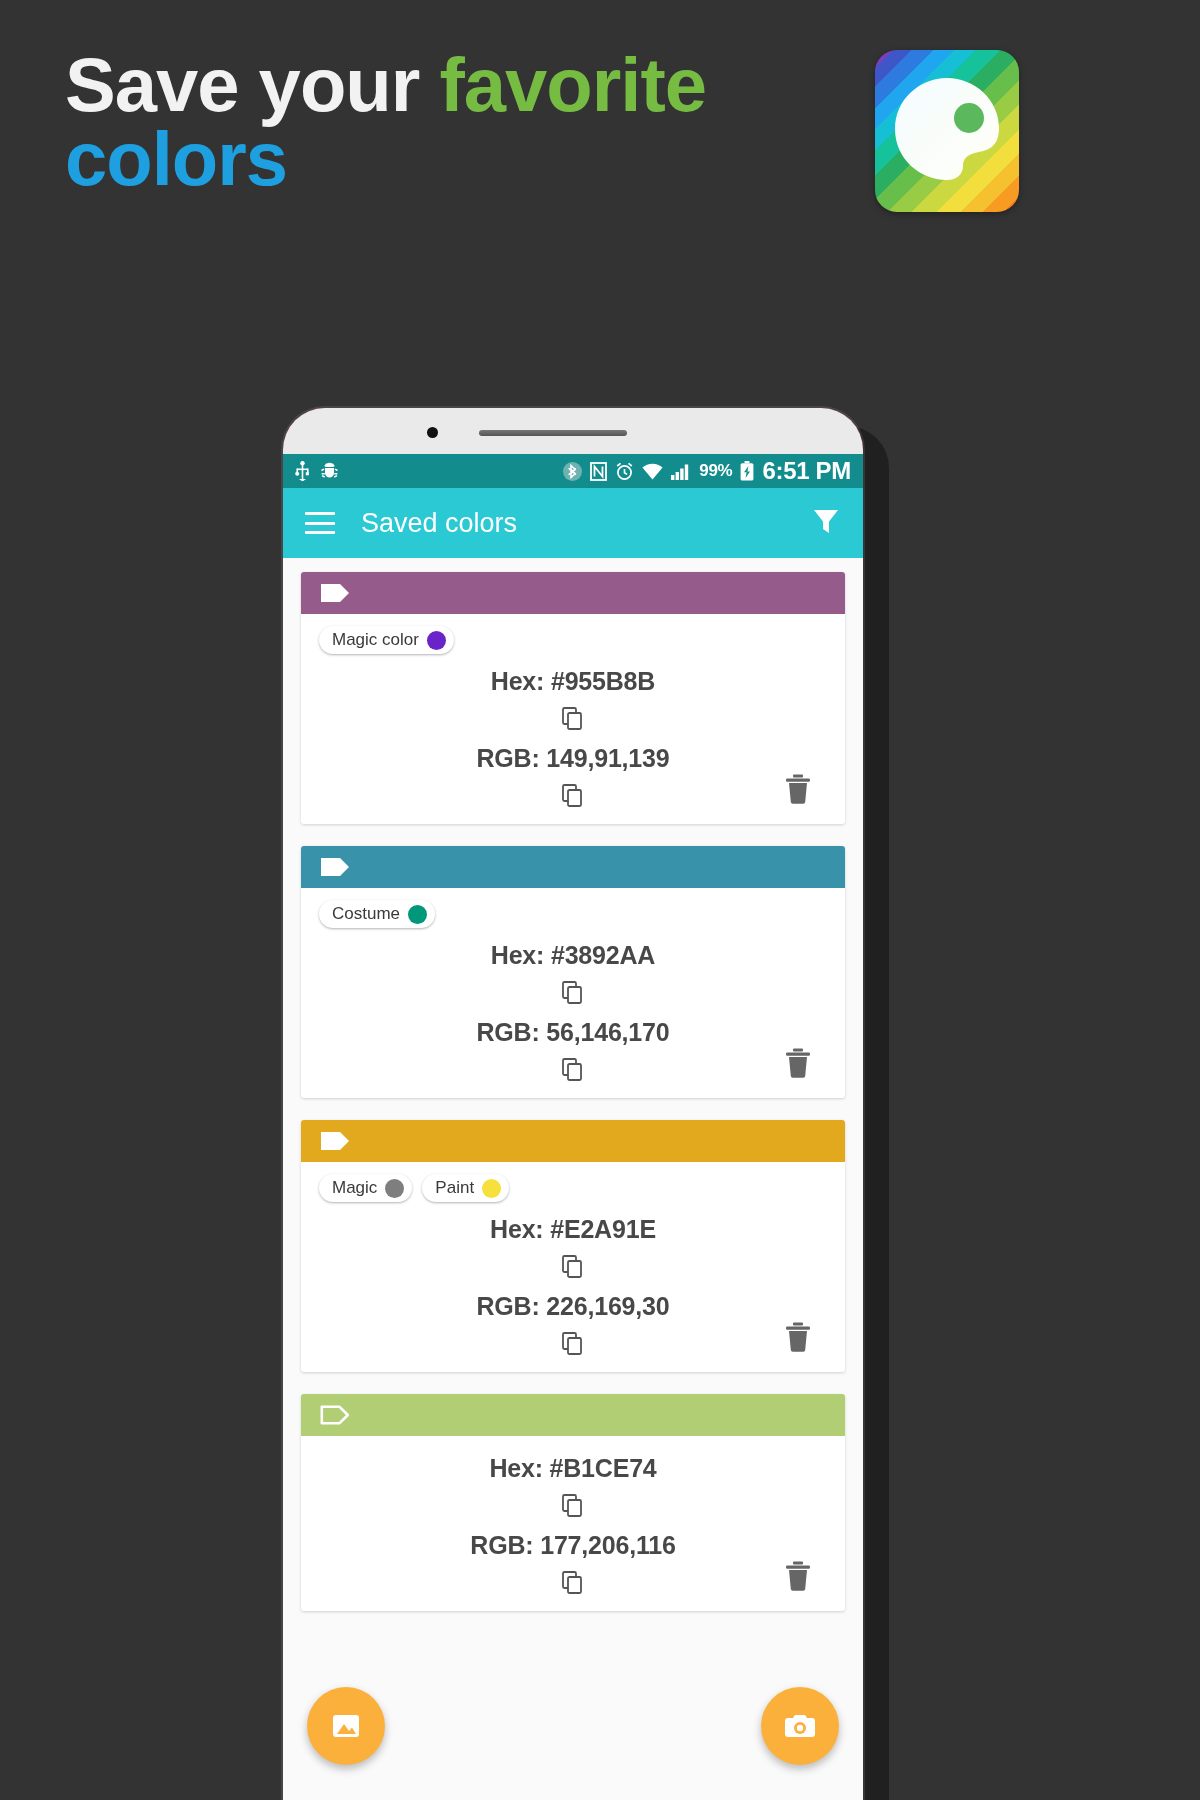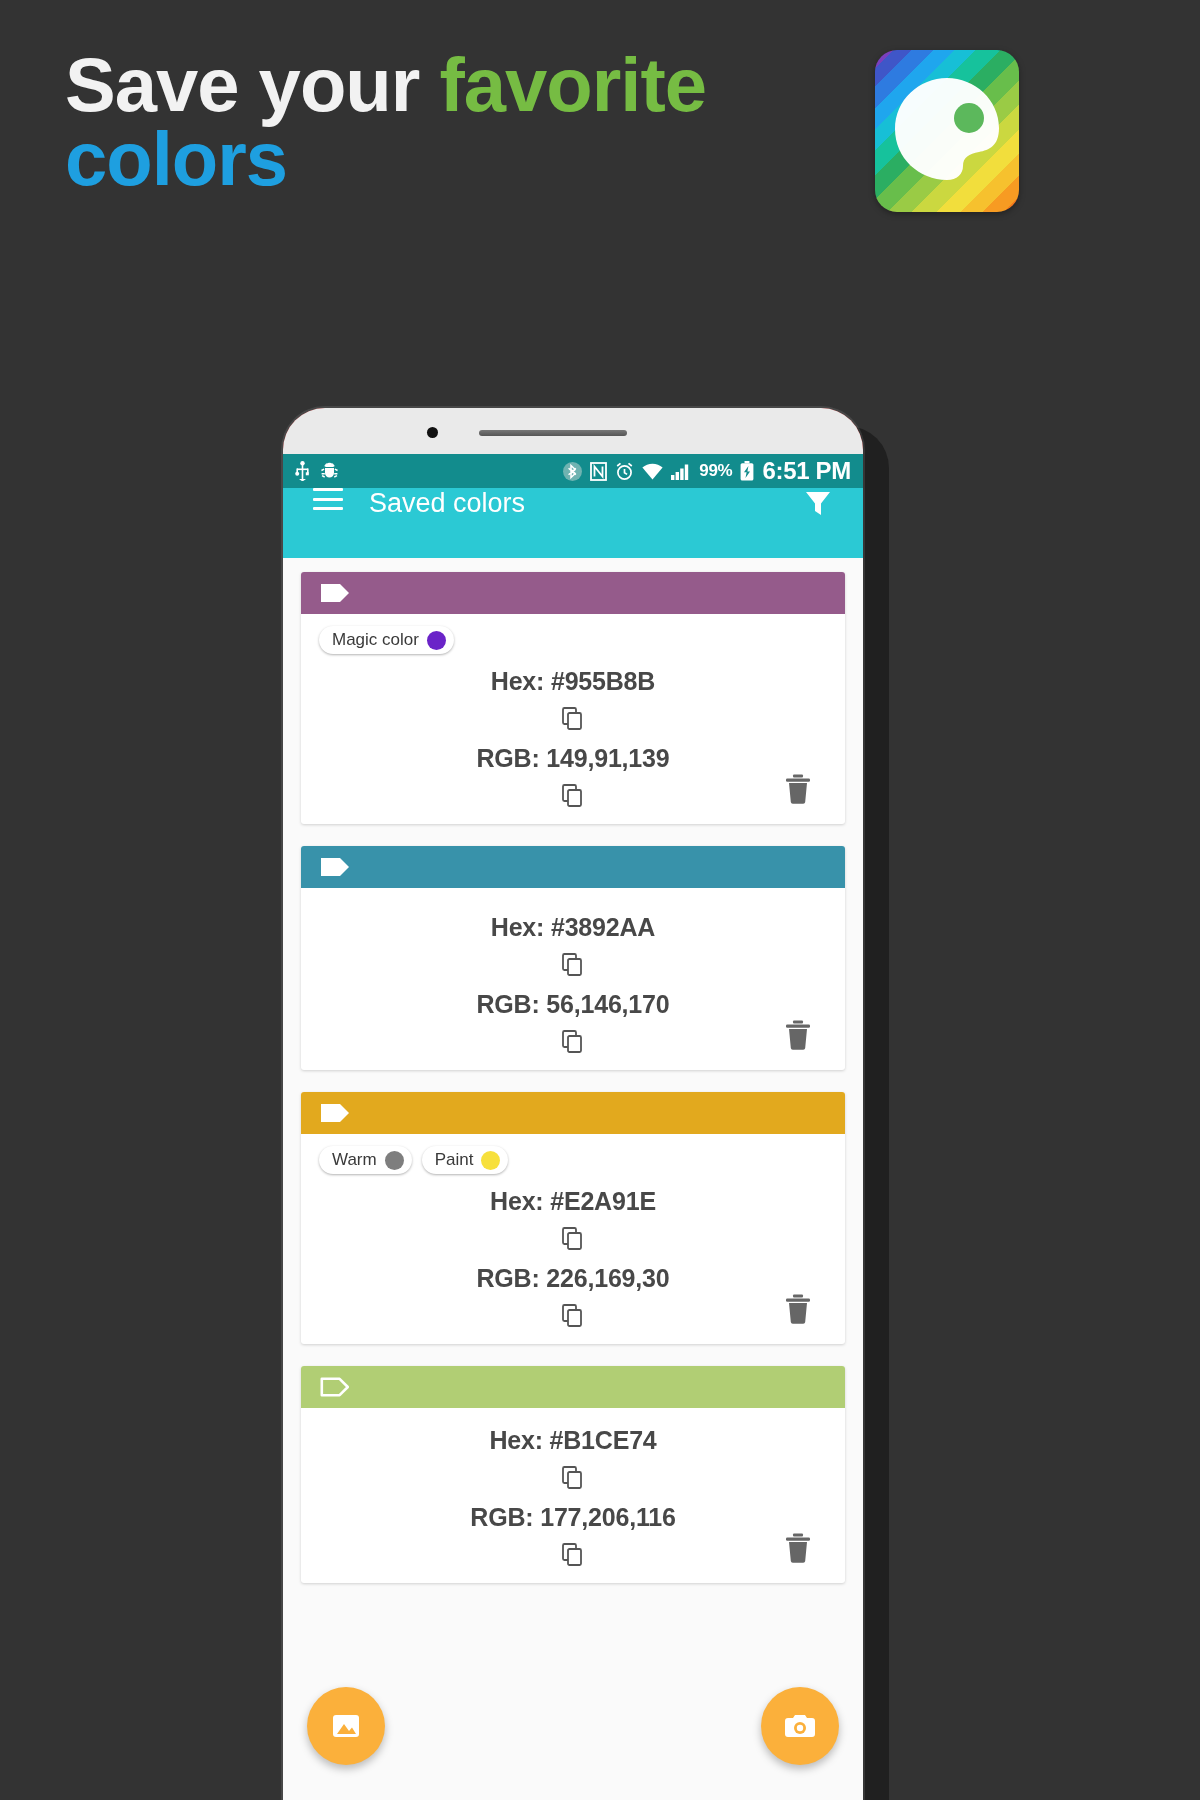--- a/index.html
+++ b/index.html
@@ -73,22 +73,22 @@
     display: flex; align-items: center; padding: 0 12px;
     font-size: 17px; font-weight: bold;
   }
   .sb-left { display: flex; align-items: center; gap: 11px; }
   .sb-right { display: flex; align-items: center; gap: 8px; margin-left: auto; }
   .sb-right .pct { font-size: 17px; letter-spacing: -.3px; }
   .sb-right .clock { font-size: 24px; letter-spacing: -.3px; }
 
   
   .appbar {
-    height: 70px; background: #2BC9D4; display: flex; align-items: flex-start;
-    padding: 0 30px; color: #fff;
+    height: 70px; background: #2BC9D4; display: flex; align-items: center;
+    padding: 0 22px; color: #fff;
   }
   .hamburger { width: 30px; height: 22px; display: flex; flex-direction: column;
                justify-content: space-between; cursor: pointer; }
   .hamburger i { display: block; height: 3px; background: #fff; border-radius: 1px; }
   .appbar-title { margin-left: 26px; font-size: 27px; font-weight: normal; color: #fff; }
   .filter-icon { margin-left: auto; cursor: pointer; }
 
   
   .content {
     background: #FAFAFA; height: 1242px; padding: 14px 18px 8px 18px;
@@ -264,20 +264,26 @@
         </div>
       </div>
 
       <div class="card">
         <div class="card-header" style="background: rgb(56, 146, 170);">
           <svg width="34" height="24" viewBox="0 0 34 24">
             <path d="M2 3 h19 l9 9 -9 9 h-19 z" fill="#fff"></path>
           </svg>
         </div>
         <div class="card-body">
+          <div class="chips">
+            <span class="chip">
+              <span>Costume</span>
+              <span class="dot" style="background: rgb(0, 151, 123);"></span>
+            </span>
+          </div>
           <div class="line">
             <span>Hex: #3892AA</span>
             <svg width="22" height="24" viewBox="0 0 22 24" fill="none" stroke="#555" stroke-width="1.8">
               <rect x="1" y="1" width="13" height="16" rx="1.4"></rect>
               <rect x="6" y="6" width="13" height="16" rx="1.4" fill="#fff"></rect>
             </svg>
           </div>
           <div class="line">
             <span>RGB: 56,146,170</span>
             <svg width="22" height="24" viewBox="0 0 22 24" fill="none" stroke="#555" stroke-width="1.8">
@@ -297,21 +303,21 @@
 
       <div class="card">
         <div class="card-header" style="background: rgb(226, 169, 30);">
           <svg width="34" height="24" viewBox="0 0 34 24">
             <path d="M2 3 h19 l9 9 -9 9 h-19 z" fill="#fff"></path>
           </svg>
         </div>
         <div class="card-body">
           <div class="chips">
             <span class="chip">
-              <span>Warm</span>
+              <span>Magic</span>
               <span class="dot" style="background: rgb(126, 126, 126);"></span>
             </span>
             <span class="chip">
               <span>Paint</span>
               <span class="dot" style="background: rgb(247, 224, 60);"></span>
             </span>
           </div>
           <div class="line">
             <span>Hex: #E2A91E</span>
             <svg width="22" height="24" viewBox="0 0 22 24" fill="none" stroke="#555" stroke-width="1.8">

